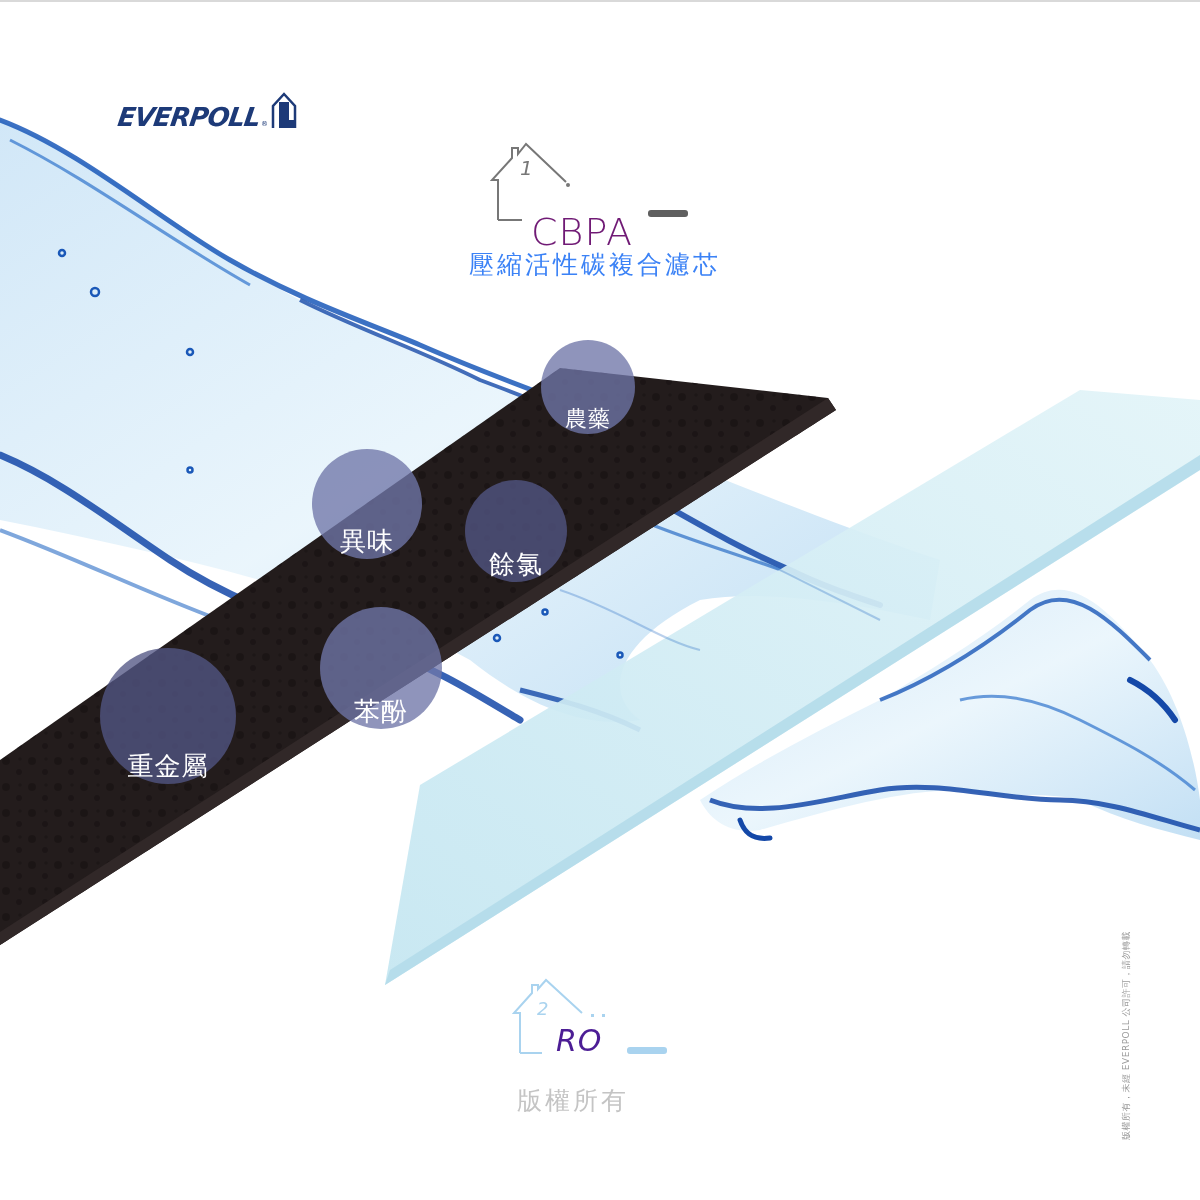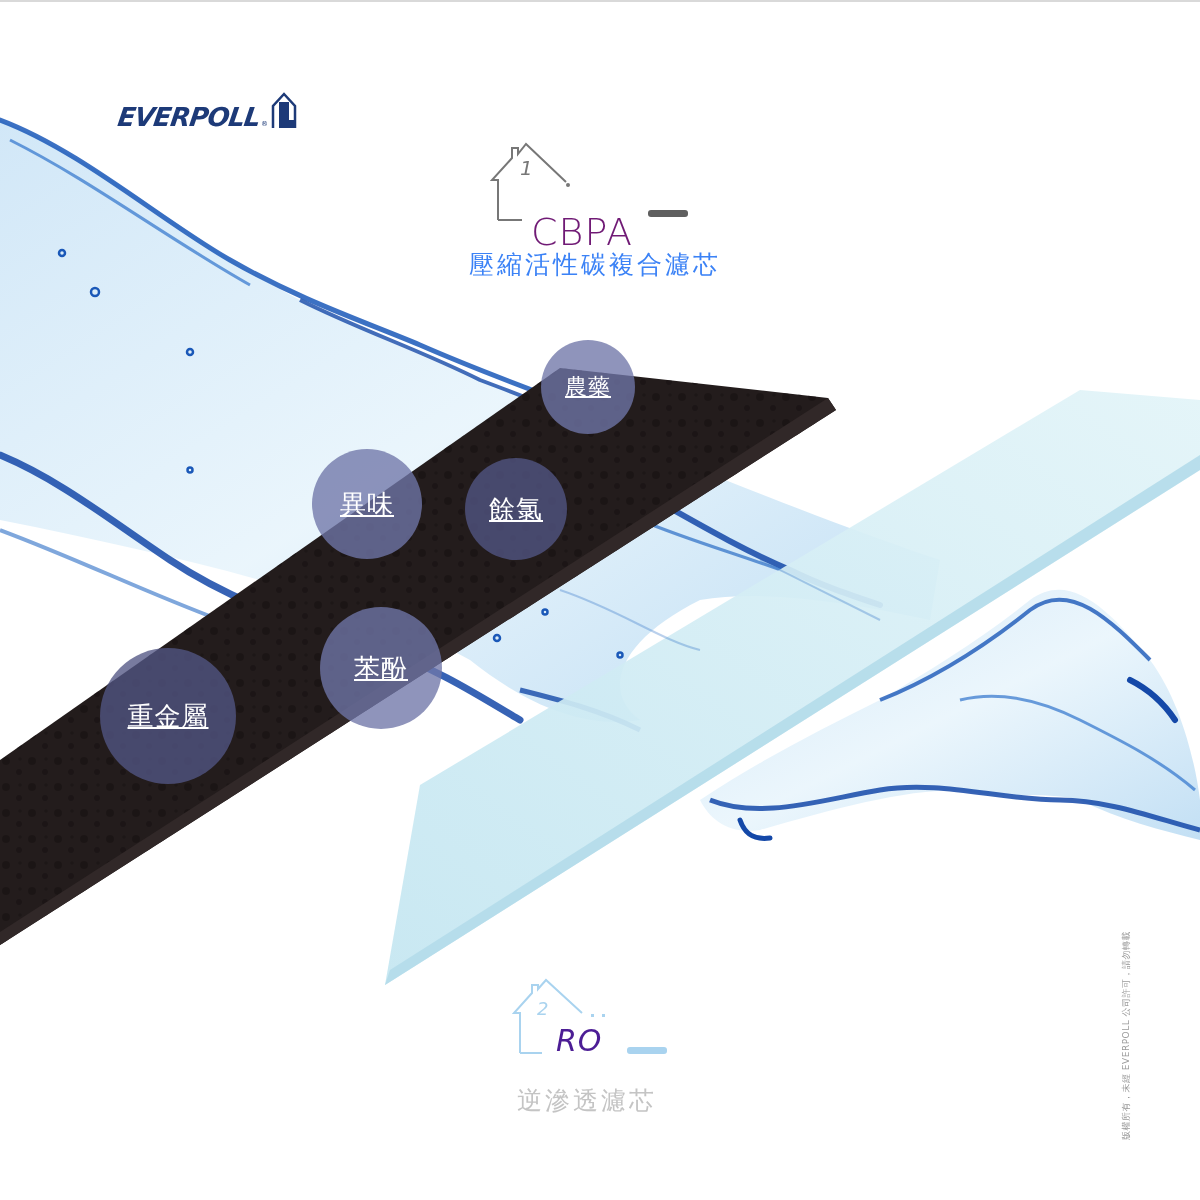--- a/index.html
+++ b/index.html
@@ -5,21 +5,21 @@
     html, body { margin: 0; padding: 0; }
     body { width: 1200px; height: 1200px; background: #ffffff; position: relative; overflow: hidden; font-family: "DejaVu Sans", sans-serif; }
     .top-rule { position: absolute; left: 0; top: 0; width: 1200px; height: 2px; background: #d9d9d9; }
     .layer { position: absolute; left: 0; top: 0; width: 1200px; height: 1200px; }
     .logo { position: absolute; left: 118px; top: 86px; height: 44px; display: flex; align-items: flex-end; }
     .logo-text { font-family: "DejaVu Sans", sans-serif; font-weight: bold; font-style: italic; font-size: 26px; letter-spacing: -1px; color: #1d3a78; line-height: 1; transform: skewX(-8deg); }
     .logo-reg { font-size: 7px; color: #1d3a78; margin: 0 1px 2px 1px; }
     .stage-label { position: absolute; }
     .stage-code { position: absolute; font-family: "DejaVu Sans", sans-serif; font-weight: 300; letter-spacing: 1px; line-height: 1; }
     .stage-title { position: absolute; font-size: 25px; letter-spacing: 3px; white-space: nowrap; line-height: 1; }
-    .bubble { position: absolute; border-radius: 50%; display: flex; align-items: center; justify-content: center; color: #ffffff; font-size: 26px; letter-spacing: 1px; background: rgba(82, 86, 132, 0.78); text-decoration: underline; }
+    .bubble { position: absolute; border-radius: 50%; display: flex; align-items: flex-end; justify-content: center; color: #ffffff; font-size: 26px; letter-spacing: 1px; background: rgba(82, 86, 132, 0.78); }
     .bubble.light { background: rgba(112, 118, 168, 0.78); }
     .watermark { position: absolute; left: 1120px; top: 1140px; transform: rotate(-90deg); transform-origin: left top; font-size: 9px; color: #9a9a9a; white-space: nowrap; letter-spacing: 0.5px; }
   </style>
 </head>
 <body>
 
 <div class="top-rule"></div>
 
 <svg class="layer" viewBox="0 0 1200 1200" xmlns="http://www.w3.org/2000/svg">
   <defs>
@@ -108,30 +108,30 @@
 
 <div class="stage-label" style="left:0;top:0;">
   <svg style="position:absolute;left:512px;top:975px;" width="80" height="80" viewBox="0 0 80 80">
     <polyline points="8,78 8,38 2,38 20,18 20,10 26,10 26,14 34,5 70,38" fill="none" stroke="#a9d3ef" stroke-width="2"></polyline>
     <line x1="8" y1="78" x2="30" y2="78" stroke="#a9d3ef" stroke-width="2"></line>
   </svg>
   <span class="stage-code" style="left:537px;top:1000px;font-size:18px;color:#a9d3ef;font-style:italic;">2</span>
   <span class="stage-code" style="left:556px;top:1026px;font-size:30px;color:#4c1d95;font-style:italic;">RO</span>
   <span style="position:absolute;left:591px;top:1014px;width:8px;height:3px;border-left:3px dotted #a9d3ef;border-right:3px dotted #a9d3ef;"></span>
   <div style="position:absolute;left:627px;top:1047px;width:40px;height:7px;border-radius:3px;background:#a9d3ef;"></div>
-  <span class="stage-title" style="left:517px;top:1088px;color:#c4c4c4;">逆滲透濾芯</span>
+  <span class="stage-title" style="left:517px;top:1088px;color:#c4c4c4;">版權所有</span>
 </div>
 
 <div class="bubble light" style="left:541px;top:340px;width:94px;height:94px;font-size:22px;">
   <span>農藥</span>
 </div>
 <div class="bubble light" style="left:312px;top:449px;width:110px;height:110px;">
   <span>異味</span>
 </div>
-<div class="bubble" style="left:465px;top:458px;width:102px;height:102px;">
+<div class="bubble" style="left:465px;top:480px;width:102px;height:102px;">
   <span>餘氯</span>
 </div>
 <div class="bubble light" style="left:320px;top:607px;width:122px;height:122px;">
   <span>苯酚</span>
 </div>
 <div class="bubble" style="left:100px;top:648px;width:136px;height:136px;">
   <span>重金屬</span>
 </div>
 
 <div class="watermark">版權所有，未經 EVERPOLL 公司許可，請勿轉載</div>

